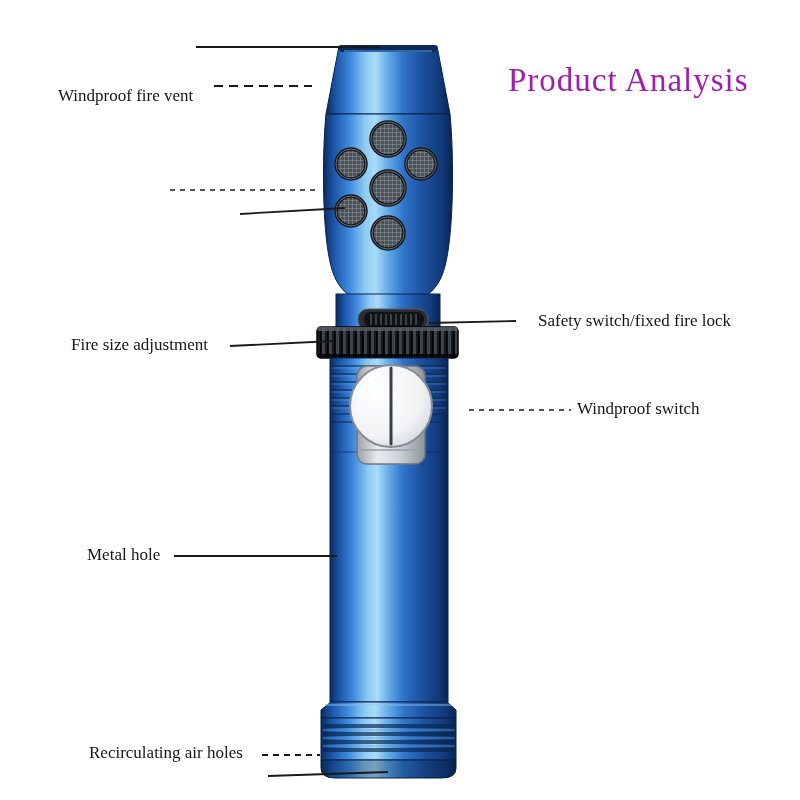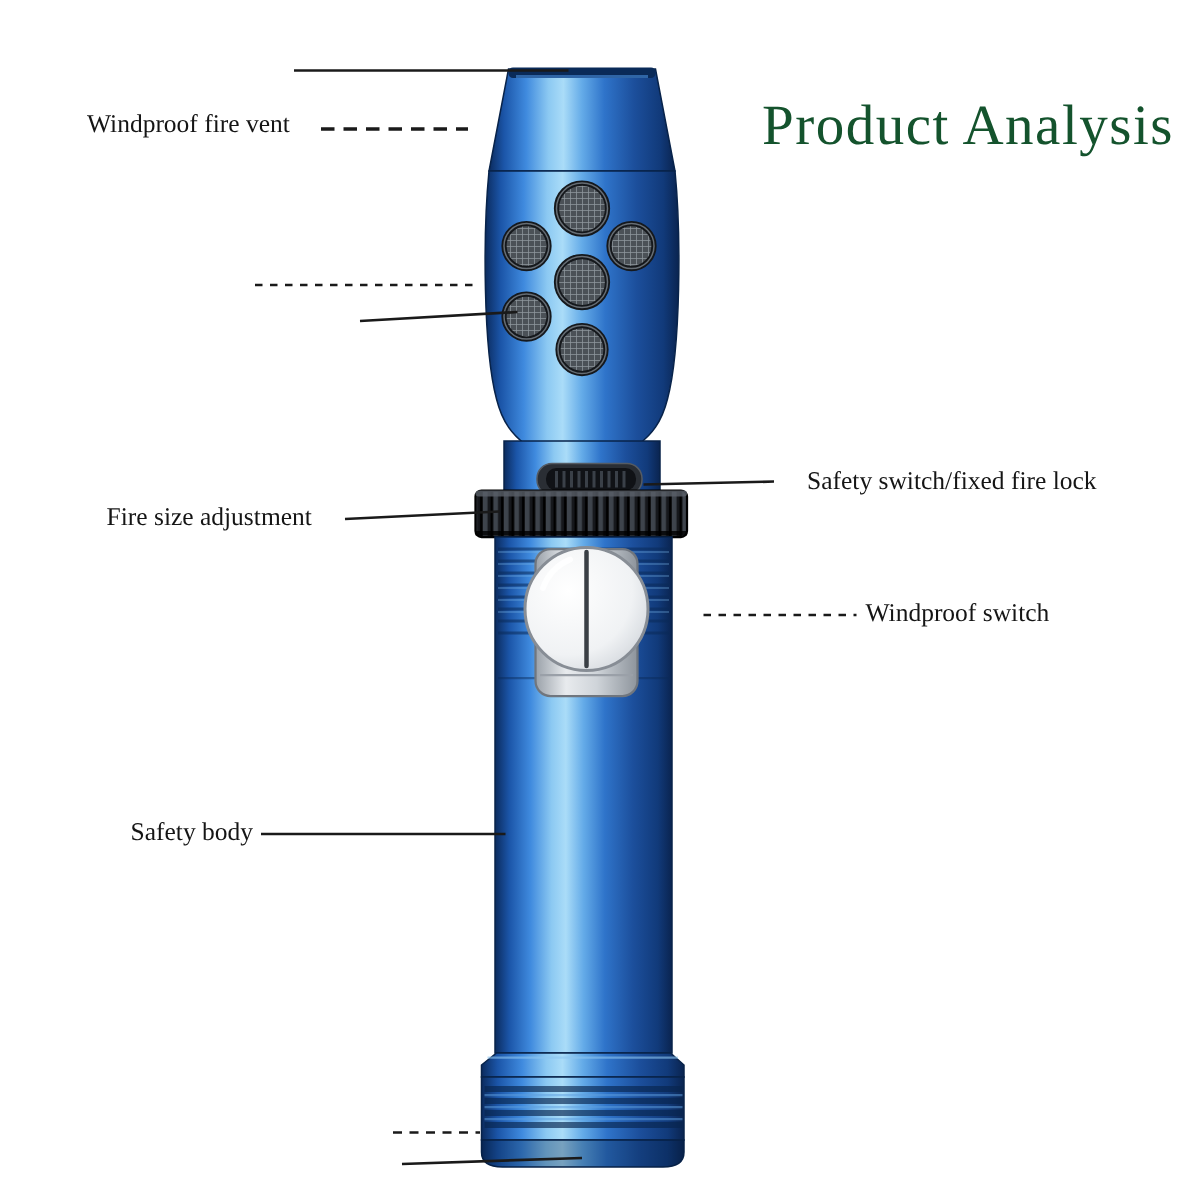--- a/index.html
+++ b/index.html
@@ -3,21 +3,21 @@
 <meta charset="utf-8">
 <style>
   html,body{margin:0;padding:0;}
   body{
     width:800px;height:800px;background:#ffffff;position:relative;overflow:hidden;
     font-family:"Liberation Serif","DejaVu Serif",serif;color:#111;
   }
   .stage{position:absolute;inset:0;width:800px;height:800px;}
   svg.art{position:absolute;left:0;top:0;}
   .label{position:absolute;font-size:17px;white-space:nowrap;color:#151515;line-height:1.2;}
-  .title{position:absolute;font-size:38px;color:#14532d;white-space:nowrap;letter-spacing:1px;}
+  .title{position:absolute;font-size:33px;color:#a21caf;white-space:nowrap;letter-spacing:1px;}
 </style>
 </head>
 <body>
 
 <div class="stage">
 
   <svg class="art" width="800" height="800" viewBox="0 0 800 800">
     <defs>
       <linearGradient id="blueH" x1="0" y1="0" x2="1" y2="0">
         <stop offset="0" stop-color="#0b2b5e"></stop>
@@ -159,25 +159,26 @@
       <path d="M429,323 L516,321" stroke-width="1.8"></path>
       <path d="M469,410 L571,410" stroke-width="1.6" stroke-dasharray="5 5"></path>
       <path d="M174,556 L337,556" stroke-width="1.8"></path>
       <path d="M262,755 L320,755" stroke-width="1.8" stroke-dasharray="6 5"></path>
       <path d="M268,776 L388,772" stroke-width="1.8"></path>
     </g>
   </svg>
 
   <div class="title" style="left:508px;top:62px;">Product Analysis</div>
 
-  <div class="label" style="left:58px;top:73px;">Windproof fire vent</div>
+  <div class="label" style="left:58px;top:86px;">Windproof fire vent</div>
 
 
   <div class="label" style="left:71px;top:335px;">Fire size adjustment</div>
 
   <div class="label" style="left:538px;top:311px;">Safety switch/fixed fire lock</div>
 
   <div class="label" style="left:577px;top:399px;">Windproof switch</div>
 
-  <div class="label" style="left:87px;top:545px;">Safety body</div>
+  <div class="label" style="left:87px;top:545px;">Metal hole</div>
 
+  <div class="label" style="left:89px;top:743px;">Recirculating air holes</div>
 
 </div>
 
 </body></html>

